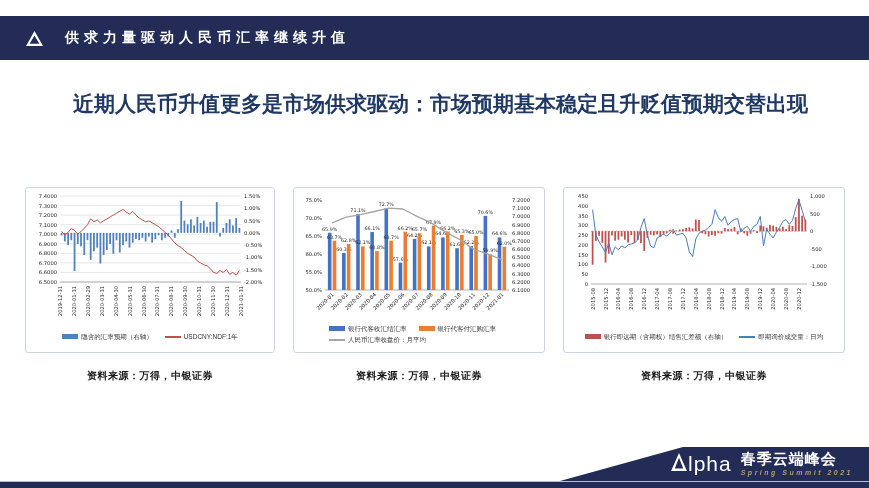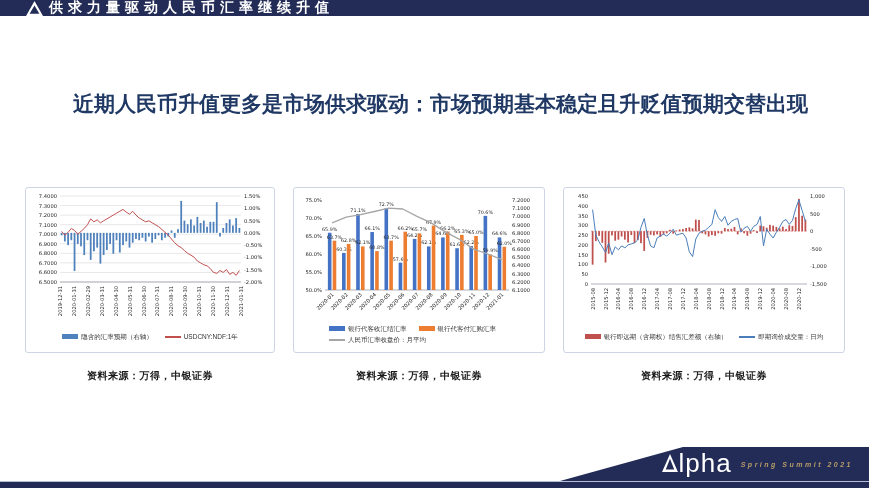--- a/index.html
+++ b/index.html
@@ -1,19 +1,19 @@
 <!DOCTYPE html>
 <html><head>
 <meta charset="utf-8">
 <style>
   html,body{margin:0;padding:0;}
   body{width:869px;height:488px;position:relative;background:#fff;overflow:hidden;
        font-family:"Liberation Sans","DejaVu Sans",sans-serif;}
-  .topbar{position:absolute;left:0;top:0;width:869px;height:16px;background:#222c56;
-          display:flex;align-items:center;padding-left:26px;box-sizing:border-box;gap:6px;}
+  .topbar{position:absolute;left:0;top:16px;width:869px;height:44px;background:#222c56;
+          display:flex;align-items:center;padding-left:26px;box-sizing:border-box;gap:22px;}
   .topbar .ttl{color:#fff;font-size:14px;font-weight:bold;letter-spacing:5px;}
   .headline{position:absolute;left:0;top:88px;width:869px;text-align:center;
             color:#1f3864;font-size:21px;font-weight:bold;line-height:1.52;padding-left:6px;}
   .panel{position:absolute;top:187px;background:#fff;border:1px solid #ccd5e4;border-radius:3px;
          box-sizing:border-box;padding:2px 1px 0 1px;}
   #panel1{left:25px;width:250px;height:166px;}
   #panel2{left:293px;width:252px;height:166px;}
   #panel3{left:563px;width:282px;height:166px;}
   .legend{display:flex;flex-wrap:wrap;align-items:center;justify-content:center;
           column-gap:12px;row-gap:1px;font-size:6.5px;color:#333;line-height:1.5;}
@@ -21,21 +21,21 @@
   .legend .it{display:flex;align-items:center;gap:3px;}
   .sw-bar{display:inline-block;width:16px;height:5px;}
   .sw-line{display:inline-block;width:16px;height:2px;}
   .caption{position:absolute;top:369px;text-align:center;font-size:10px;font-weight:bold;
            color:#1a1a1a;letter-spacing:0.5px;}
   #cap1{left:25px;width:250px;} #cap2{left:293px;width:252px;} #cap3{left:563px;width:282px;}
   .bstrip{position:absolute;left:0;bottom:0;width:869px;height:7px;background:#222c56;
           border-top:1px solid #b6bdd4;box-sizing:border-box;}
   .bpoly{position:absolute;right:0;bottom:7px;width:309px;height:34px;}
   .brand{position:absolute;right:16px;bottom:12px;display:flex;align-items:center;gap:9px;}
-  .brand .alpha{display:flex;align-items:center;color:#fff;font-size:26px;letter-spacing:1px;line-height:1;}
+  .brand .alpha{display:flex;align-items:flex-start;color:#fff;font-size:21px;letter-spacing:1px;line-height:1;}
   .brand .cn{color:#fff;font-size:15px;font-weight:bold;letter-spacing:1px;line-height:1.1;}
   .brand .en{color:#b89d6a;font-size:7px;font-weight:bold;font-style:italic;letter-spacing:2.5px;margin-top:2px;}
   svg text{font-family:"DejaVu Sans",sans-serif;}
 </style>
 </head>
 <body>
 
 <div class="topbar">
   <svg width="17" height="15" viewBox="0 0 16 14">
     <path d="M8,0 L16,14 L0,14 Z M8,4.2 L12.6,12 L3.4,12 Z" fill="#ffffff" fill-rule="evenodd"></path>
@@ -391,15 +391,16 @@
 </svg>
 <div class="bstrip"></div>
 <div class="brand">
   <span class="alpha">
     <svg width="16" height="18" viewBox="0 0 15 17" style="margin-right:1px">
       <path d="M7.5,0 L15,17 L0,17 Z M7.5,4.6 L11.5,14.6 L3.5,14.6 Z" fill="#ffffff" fill-rule="evenodd"></path>
     </svg>
     <span>lpha</span>
   </span>
   <span>
+    <div class="cn">春季云端峰会</div>
     <div class="en">Spring Summit 2021</div>
   </span>
 </div>
 
 </body></html>

